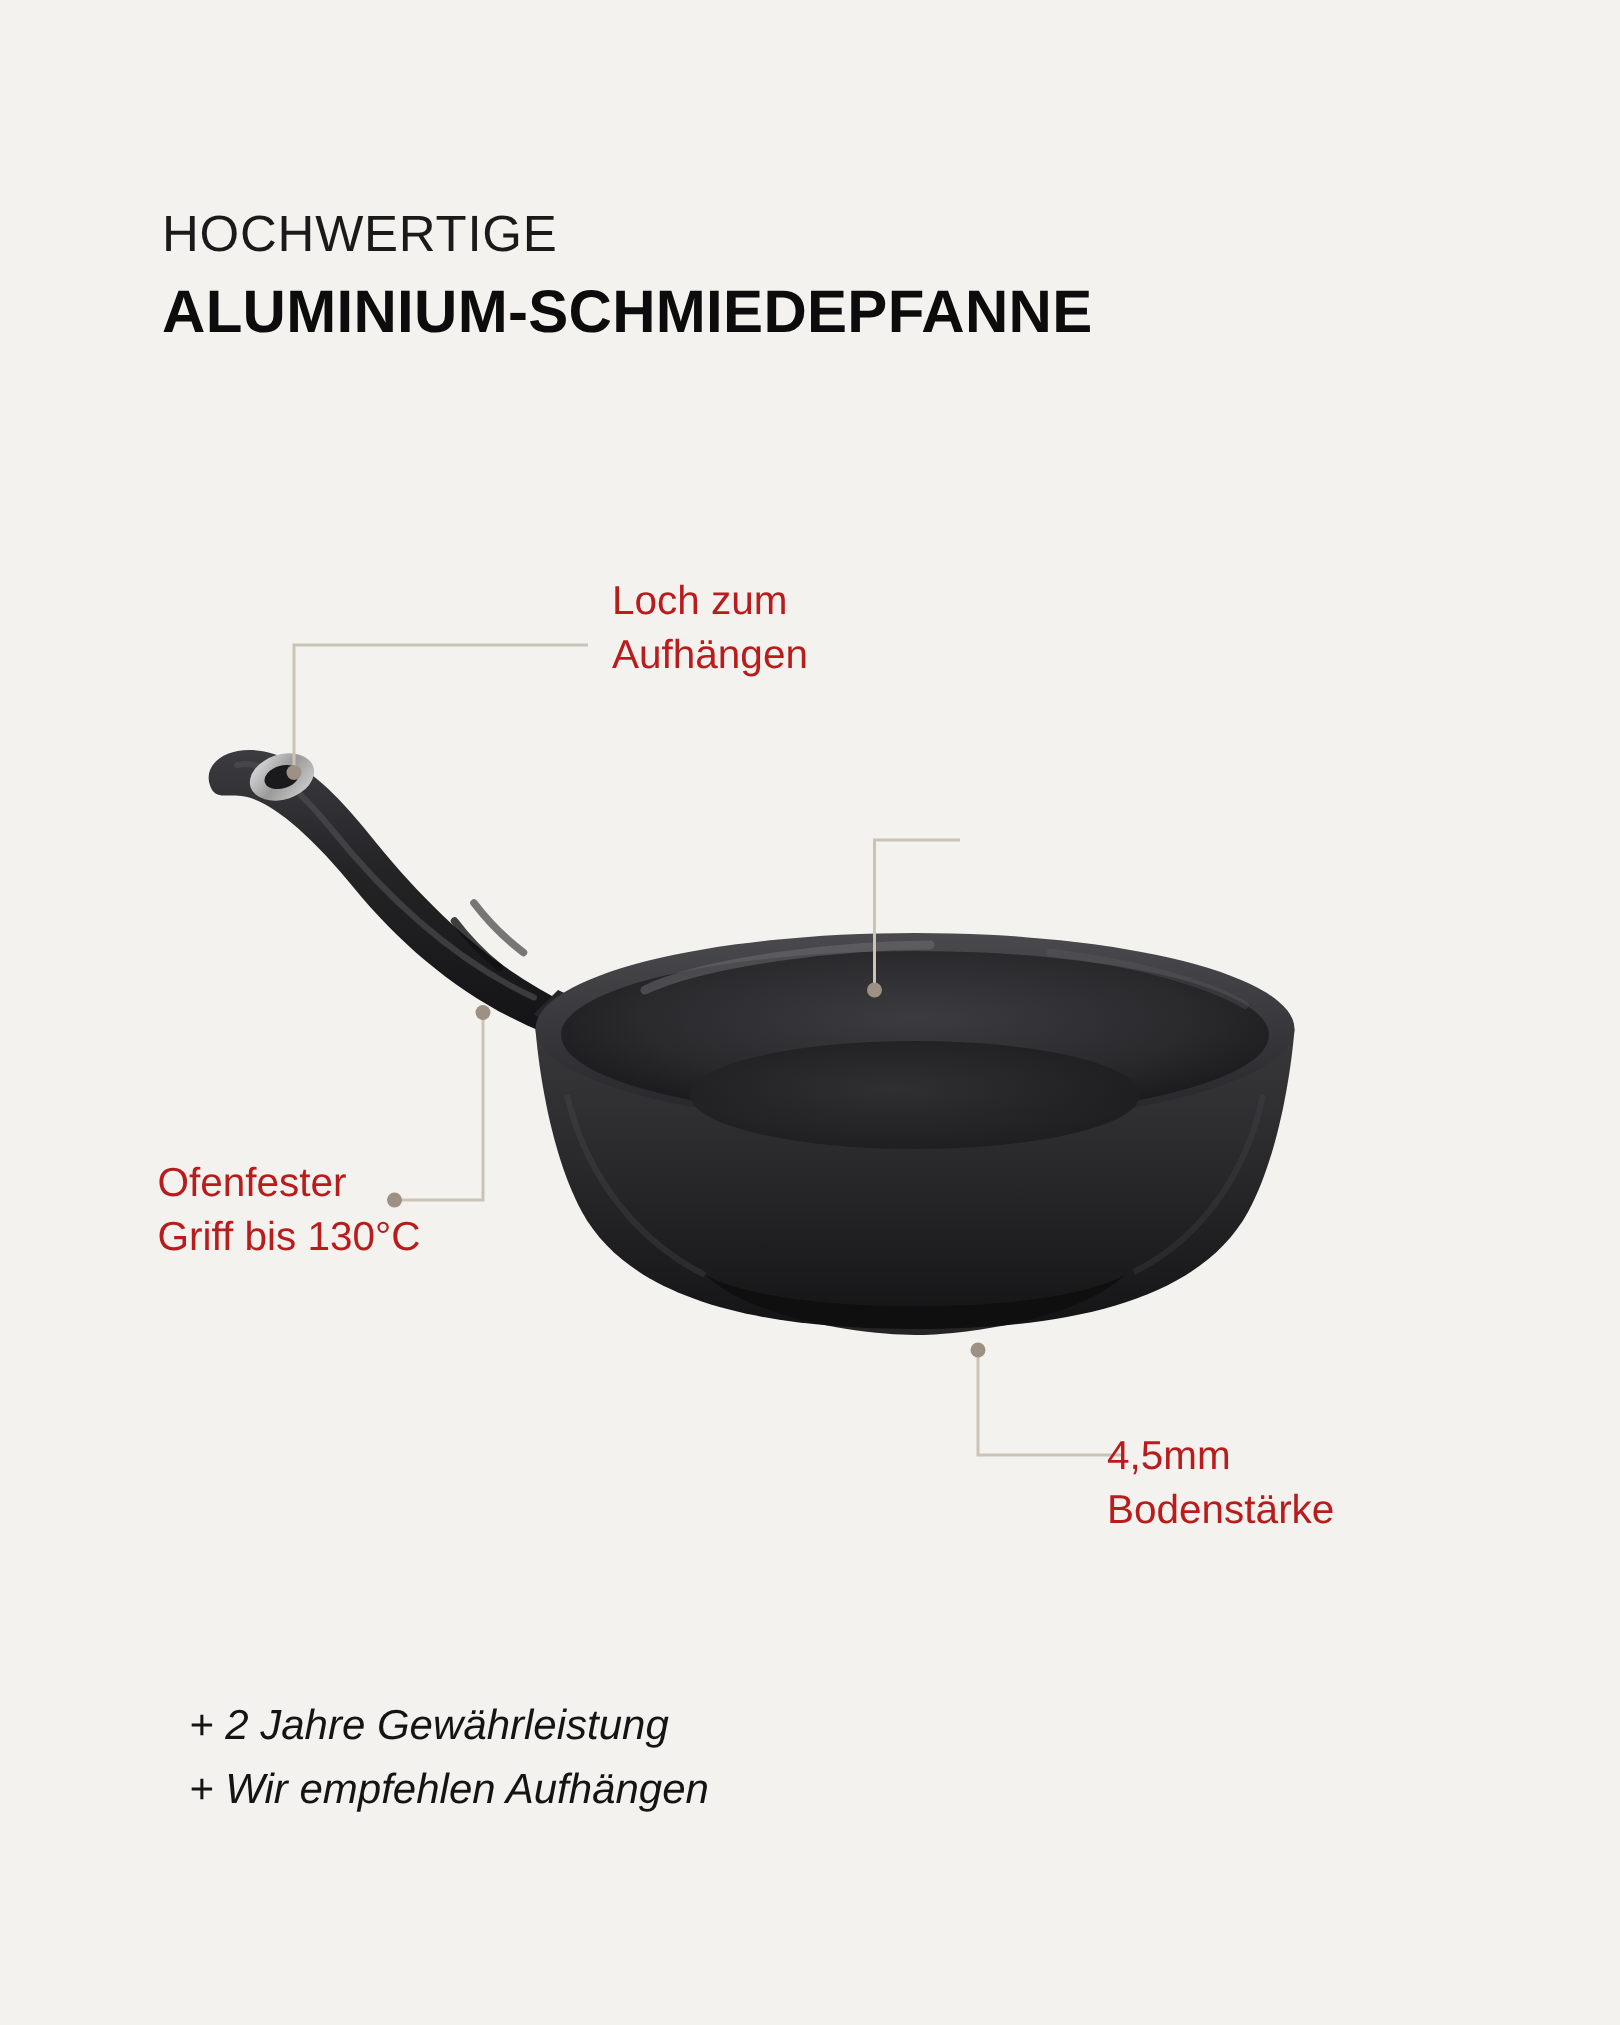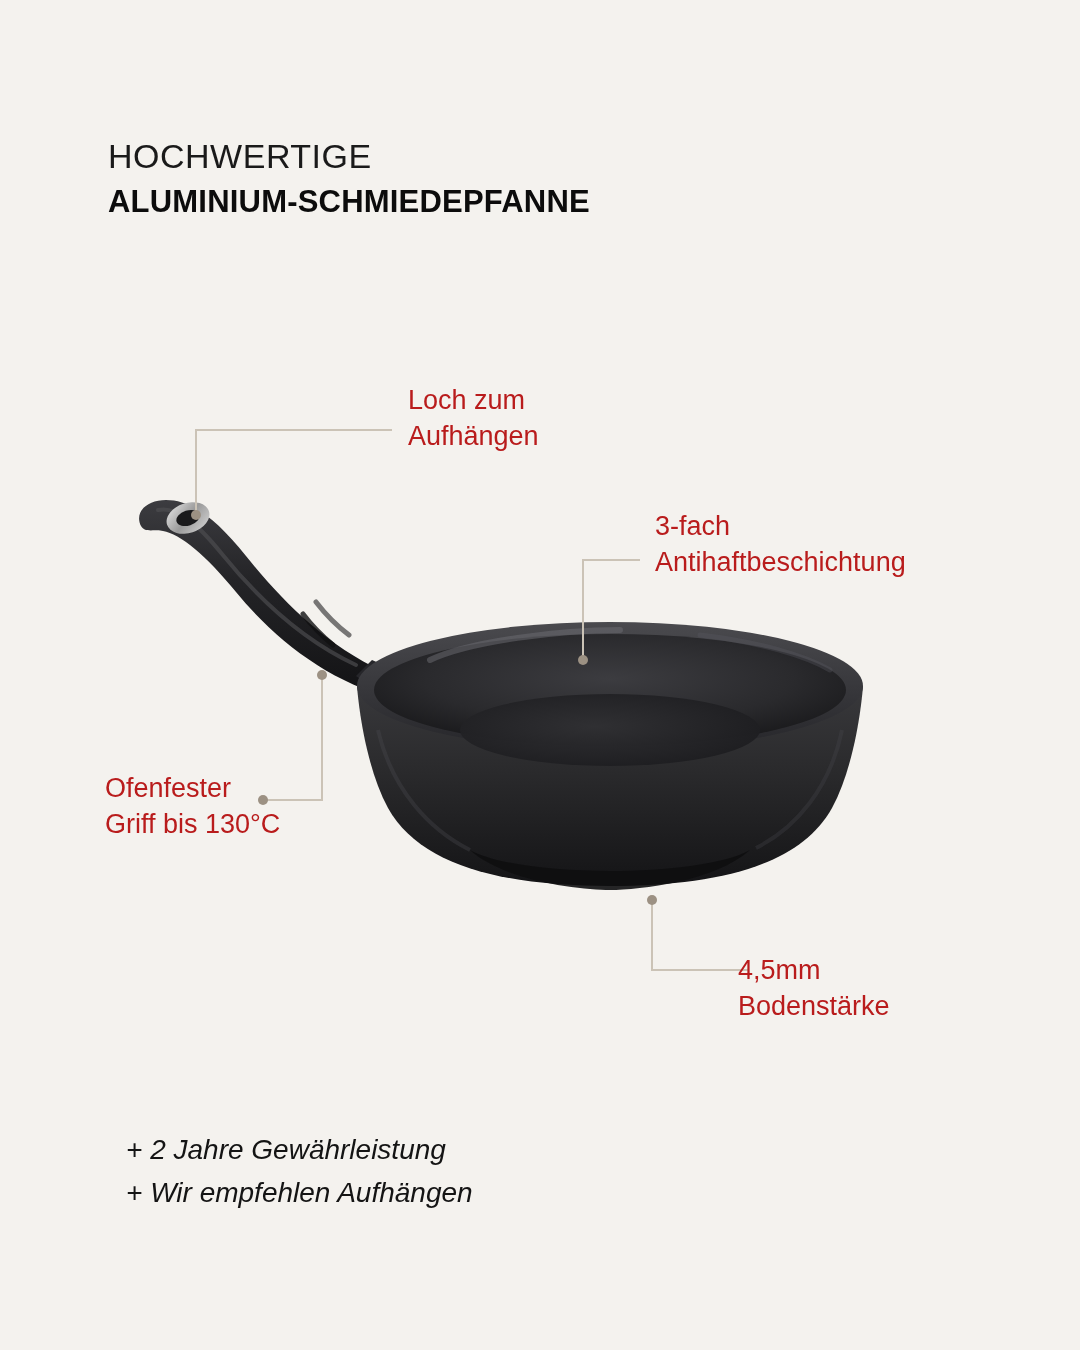--- a/index.html
+++ b/index.html
@@ -30,21 +30,21 @@
     width: 880px;
   }
   .eyebrow {
     font-size: 34px;
     letter-spacing: 0.5px;
     font-weight: 400;
     color: #1a1a1a;
     line-height: 1.2;
   }
   .headline {
-    font-size: 31px;
+    font-size: 40px;
     font-weight: 700;
     letter-spacing: 0.2px;
     color: #0c0c0c;
     line-height: 1.25;
     margin-top: 6px;
   }
 
   
   .figure {
     position: absolute;
@@ -181,22 +181,20 @@
         <circle cx="583" cy="330" r="5"></circle>
         <circle cx="322" cy="345" r="5"></circle>
         <circle cx="263" cy="470" r="5"></circle>
         <circle cx="652" cy="570" r="5"></circle>
       </g>
     </svg>
   </div>
 
   <div class="callout callout-hole">Loch zum
 Aufhängen</div>
-  <div class="callout callout-coat">3-fach
-Antihaftbeschichtung</div>
   <div class="callout callout-handle">Ofenfester
 Griff bis 130°C</div>
   <div class="callout callout-base">4,5mm
 Bodenstärke</div>
 
   <div class="footer">
     <div>+ 2 Jahre Gewährleistung</div>
     <div>+ Wir empfehlen Aufhängen</div>
   </div>
 

